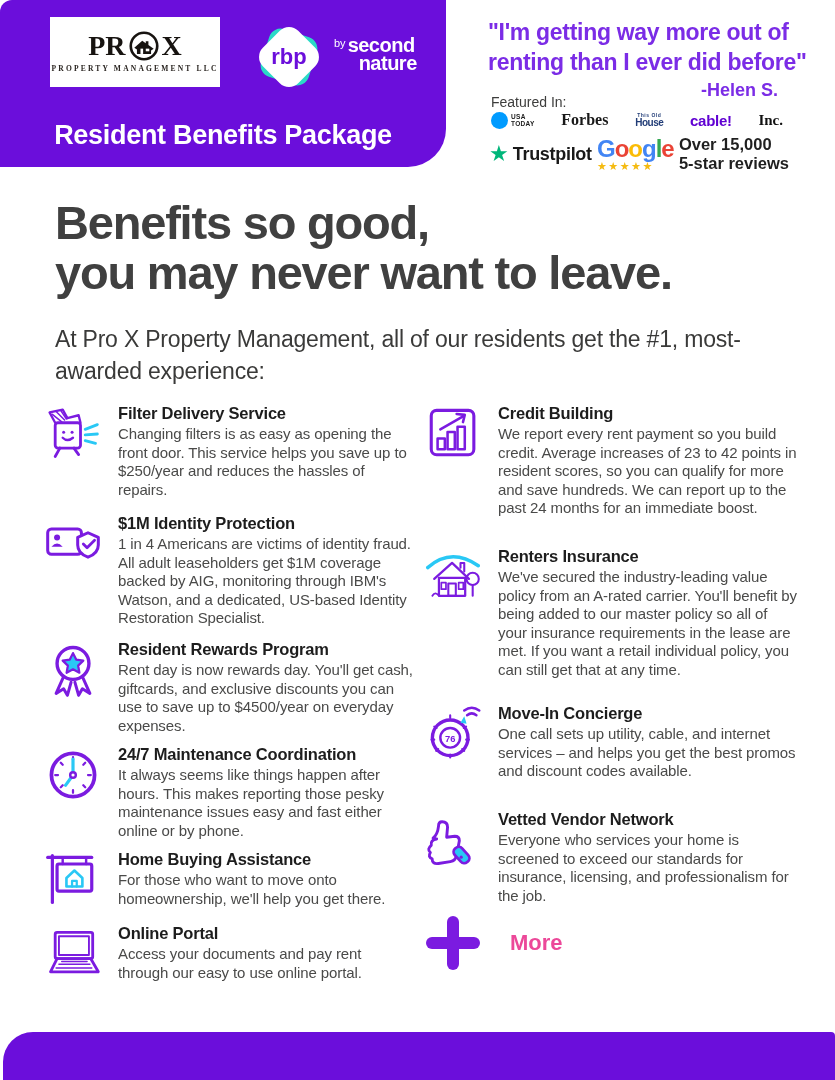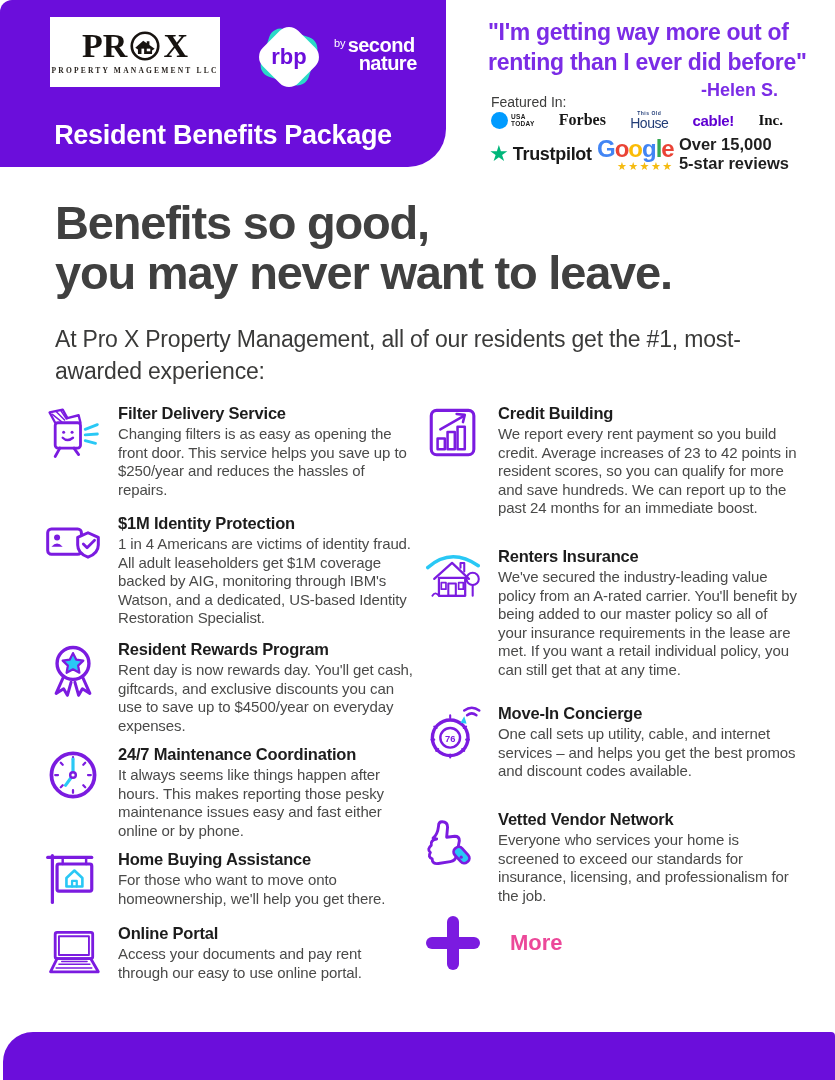--- a/index.html
+++ b/index.html
@@ -4,21 +4,21 @@
 <style>
   * { margin:0; padding:0; box-sizing:border-box; }
   body { background:#ffffff; font-family:"Liberation Sans", sans-serif; }
   .page { position:relative; width:835px; height:1080px; background:#fff; overflow:hidden; }
 
   
   .header-card { position:absolute; left:0; top:0; width:446px; height:167px;
     background:#6B0EDB; border-radius:12px 0 38px 0; }
   .logo-box { position:absolute; left:50px; top:17px; width:170px; height:70px;
     background:#fff; display:flex; flex-direction:column; align-items:center; justify-content:center; }
-  .logo-main { font-family:"Liberation Serif", serif; color:#171310; font-size:34px; font-weight:700;
+  .logo-main { font-family:"Liberation Serif", serif; color:#171310; font-size:28px; font-weight:700;
     display:flex; align-items:center; gap:3px; line-height:1; }
   .logo-o { width:30px; height:30px; }
   .logo-sub { font-family:"Liberation Serif", serif; color:#2a2521; font-size:7.5px; letter-spacing:2.2px;
     margin-top:3px; font-weight:700; }
   .rbp-badge { position:absolute; left:256px; top:24px; width:66px; height:66px; }
   .rbp-teal { position:absolute; left:8px; top:8px; width:50px; height:50px; background:#2BD9C7;
     border-radius:12px; transform:rotate(18deg); }
   .rbp-white { position:absolute; left:8px; top:8px; width:50px; height:50px; background:#fff;
     border-radius:13px; transform:rotate(45deg); }
   .rbp-text { position:absolute; left:0; top:0; width:66px; height:66px; display:flex;
@@ -38,29 +38,29 @@
     color:#7B2CE6; font-size:18px; font-weight:700; }
   .featured-label { position:absolute; left:491px; top:94px; font-size:14px; color:#3d3d3c; }
   .logo-row { position:absolute; left:491px; top:106px; width:292px; height:28px;
     display:flex; align-items:center; justify-content:space-between; }
   .usat { display:flex; align-items:center; gap:3px; }
   .usat-circle { width:17px; height:17px; border-radius:50%; background:#009BFF; }
   .usat-text { font-size:6.5px; font-weight:700; color:#1a1a1a; line-height:1.1; letter-spacing:0.3px; }
   .forbes { font-family:"Liberation Serif", serif; font-size:16px; font-weight:700; color:#181818; }
   .toh { display:flex; flex-direction:column; align-items:center; line-height:1; }
   .toh-top { font-size:5px; font-weight:700; color:#223D77; letter-spacing:0.5px; }
-  .toh-main { font-size:14px; font-weight:400; color:#223D77; letter-spacing:-0.5px; }
+  .toh-main { font-size:10px; font-weight:700; color:#223D77; letter-spacing:-0.5px; }
   .yahoo { font-size:15px; font-weight:800; color:#6001D2; letter-spacing:-0.3px; }
   .inc { font-family:"Liberation Serif", serif; font-size:15px; font-weight:700; color:#111; }
   .reviews-row { position:absolute; left:489px; top:136px; width:300px; height:36px;
     display:flex; align-items:center; justify-content:space-between; }
   .trustpilot { display:flex; align-items:center; gap:4px; }
   .tp-star { color:#00B67A; font-size:22px; line-height:1; }
   .tp-text { font-size:18px; font-weight:600; color:#191919; letter-spacing:-0.3px; }
-  .google-block { display:flex; flex-direction:column; align-items:flex-end; line-height:1; }
+  .google-block { display:flex; flex-direction:column; align-items:flex-start; line-height:1; }
   .google-word { font-size:24px; font-weight:600; letter-spacing:-1px; }
   .google-stars { color:#F5BB11; font-size:11px; letter-spacing:1.5px; margin-top:0px; }
   .review-count { font-size:16.5px; font-weight:700; color:#1f1f1f; line-height:1.18; white-space:nowrap; }
 
   
   .hero-heading { position:absolute; left:55px; top:198px; color:#404040; font-size:47px;
     font-weight:700; line-height:1.06; letter-spacing:-1.2px; }
   .hero-heading div { white-space:nowrap; }
   .hero-sub { position:absolute; left:55px; top:324px; width:706px; color:#3a3a39;
     font-size:23px; line-height:1.38; letter-spacing:-0.2px; }

